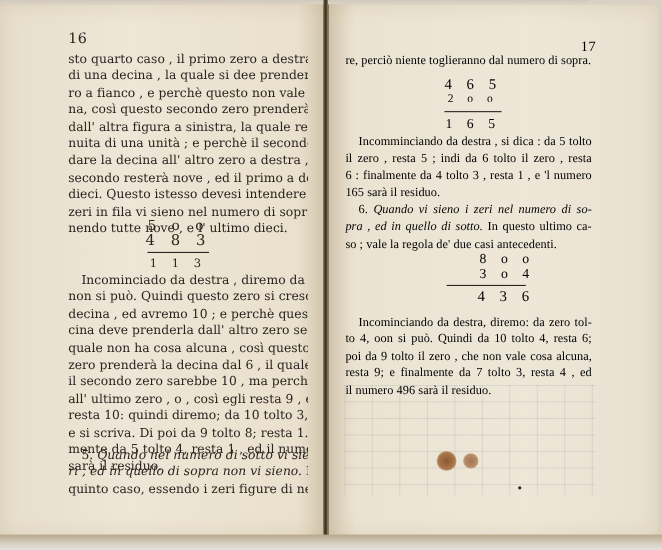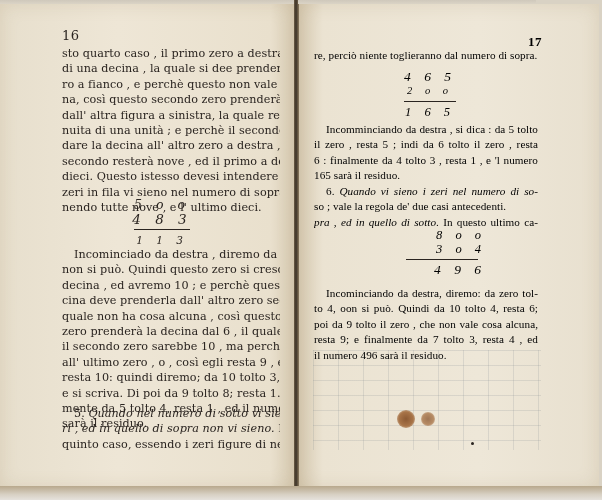--- a/index.html
+++ b/index.html
@@ -52,21 +52,21 @@
       width: 602px;
       height: 14px;
       background: linear-gradient(180deg, #b8a88c, #d7d0c3 60%, #e5e2dc);
     }
     .folio {
       position: absolute;
       font-size: 13px;
       letter-spacing: 0.5px;
     }
     .folio.left { left: 62px; top: 24px; }
-    .folio.right { left: 528px; top: 34px; position: absolute; font-weight: bold; }
+    .folio.right { left: 528px; top: 34px; position: absolute; }
     .text {
       position: absolute;
       font-size: 11.2px;
       line-height: 15.4px;
       text-align: justify;
       text-align-last: left;
       letter-spacing: 0.05px;
     }
     .text .line {
       display: block;
@@ -78,21 +78,20 @@
     .text .line.last {
       text-align-last: left;
     }
     .text .line.indent { padding-left: 12px; }
     .it { font-style: italic; }
     .calc {
       position: absolute;
       font-size: 12.5px;
       letter-spacing: 5px;
       text-align: center;
-      font-style: italic;
     }
     .calc .rule {
       height: 0;
       border-top: 1.5px solid #2a2420;
       margin: 3px auto 3px auto;
     }
     .calc .row { line-height: 14px; display: block; }
     .calc .small { font-size: 10.5px; }
     .table-ghost {
       position: absolute;
@@ -203,32 +202,32 @@
     <span class="line">il zero , resta 5 ; indi da 6 tolto il zero , resta</span>
     <span class="line">6 : finalmente da 4 tolto 3 , resta 1 , e 'l numero</span>
     <span class="line last">165 sarà il residuo.</span>
   </div>
 
   <div class="text" style="left:314px; top:184px; width:224px;">
     <span class="line indent">
       <span>6.</span>
       <span class="it">Quando vi sieno i zeri nel numero di so-</span>
     </span>
-    <span class="line last">so ; vale la regola de' due casi antecedenti.</span>
     <span class="line">
       <span class="it">pra , ed in quello di sotto.</span>
       <span>In questo ultimo ca-</span>
     </span>
+    <span class="line last">so ; vale la regola de' due casi antecedenti.</span>
   </div>
 
   <div class="calc" style="left:398px; top:228px; width:88px;text-align:right;">
     <span class="row">8 o o</span>
     <span class="row">3 o 4</span>
     <div class="rule" style="width:72px;"></div>
-    <span class="row" style="font-size:13.5px;">4 9 6</span>
+    <span class="row" style="font-size:13.5px;">4 3 6</span>
   </div>
 
   <div class="text" style="left:314px; top:286px; width:224px;">
     <span class="line indent">Incominciando da destra, diremo: da zero tol-</span>
     <span class="line">to 4, oon si può. Quindi da 10 tolto 4, resta 6;</span>
     <span class="line">poi da 9 tolto il zero , che non vale cosa alcuna,</span>
     <span class="line">resta 9; e finalmente da 7 tolto 3, resta 4 , ed</span>
     <span class="line last">il numero 496 sarà il residuo.</span>
   </div>
 

